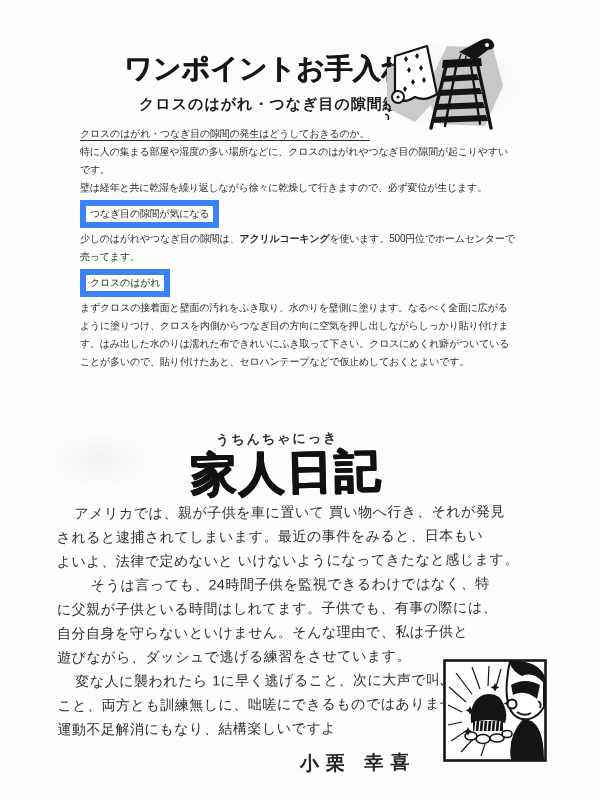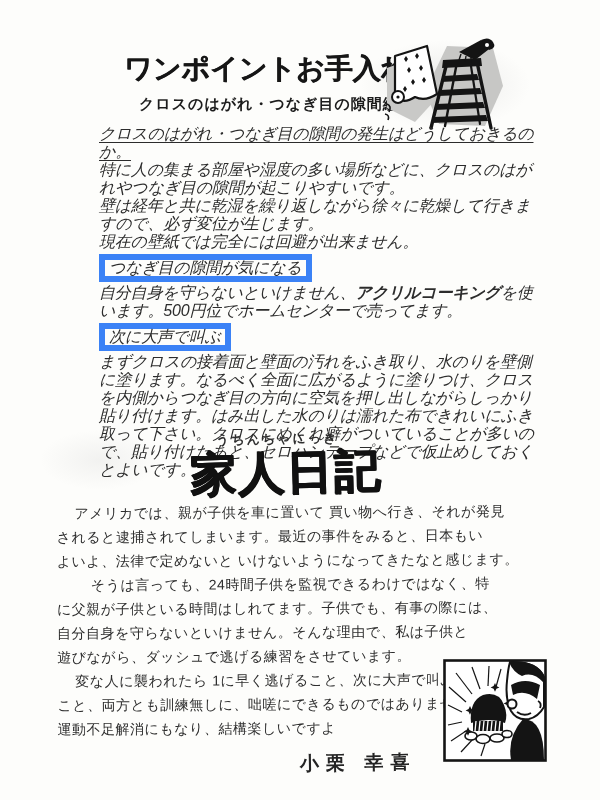--- a/index.html
+++ b/index.html
@@ -13,22 +13,22 @@
     position:absolute;left:124px;top:50px;
     font-size:28px;font-weight:900;letter-spacing:0px;color:#161616;
     text-shadow:0.6px 0 #161616;
   }
   .sub-title{
     position:absolute;left:139px;top:95px;
     font-size:15px;font-weight:bold;letter-spacing:1px;color:#1c1c1c;
   }
   .illustration-top{position:absolute;left:381px;top:36px;width:132px;height:94px;}
   .article{
-    position:absolute;left:99px;top:125px;width:436px;
-    font-size:16px;line-height:18px;letter-spacing:-0.2px;color:#2c2c2c;font-style:italic;
+    position:absolute;left:80px;top:125px;width:436px;
+    font-size:10px;line-height:18px;letter-spacing:-0.2px;color:#2c2c2c;
   }
   .article p{margin:0;}
   .u-line{text-decoration:underline;text-underline-offset:3px;}
   .boxed{
     display:inline-block;border:6px solid #3b82f6;
     padding:0px 4px 1px 4px;margin:3px 12px 2px 0;line-height:15px;
   }
   .bold{font-weight:bold;}
   
   .hand{color:#2e2e2e;}
@@ -116,29 +116,28 @@
           <line x1="85" y1="20" x2="84" y2="26"></line>
         <line x1="90" y1="21" x2="90" y2="27"></line>
       </g>
     </g>
   </svg>
 
   <div class="article">
     <p class="u-line">クロスのはがれ・つなぎ目の隙間の発生はどうしておきるのか。</p>
     <p>特に人の集まる部屋や湿度の多い場所などに、クロスのはがれやつなぎ目の隙間が起こりやすいです。</p>
     <p>壁は経年と共に乾湿を繰り返しながら徐々に乾燥して行きますので、必ず変位が生じます。</p>
-    <p>現在の壁紙では完全には回避が出来ません。</p>
 
     <div>
       <span class="boxed">つなぎ目の隙間が気になる</span>
     </div>
-    <p><span>自分自身を守らないといけません、</span><span class="bold">アクリルコーキング</span><span>を使います。500円位でホームセンターで売ってます。</span></p>
+    <p><span>少しのはがれやつなぎ目の隙間は、</span><span class="bold">アクリルコーキング</span><span>を使います。500円位でホームセンターで売ってます。</span></p>
 
     <div>
-      <span class="boxed">次に大声で叫ぶ</span>
+      <span class="boxed">クロスのはがれ</span>
     </div>
     <p>まずクロスの接着面と壁面の汚れをふき取り、水のりを壁側に塗ります。なるべく全面に広がるように塗りつけ、クロスを内側からつなぎ目の方向に空気を押し出しながらしっかり貼り付けます。はみ出した水のりは濡れた布できれいにふき取って下さい。クロスにめくれ癖がついていることが多いので、貼り付けたあと、セロハンテープなどで仮止めしておくとよいです。</p>
   </div>
 
   <div class="diary-furigana hand">うちんちゃにっき</div>
   <div class="diary-title">家人日記</div>
 
   <div class="diary-body hand">
     <div class="dline indent-1">アメリカでは、親が子供を車に置いて 買い物へ行き、それが発見</div>
     <div class="dline">されると逮捕されてしまいます。最近の事件をみると、日本もい</div>

